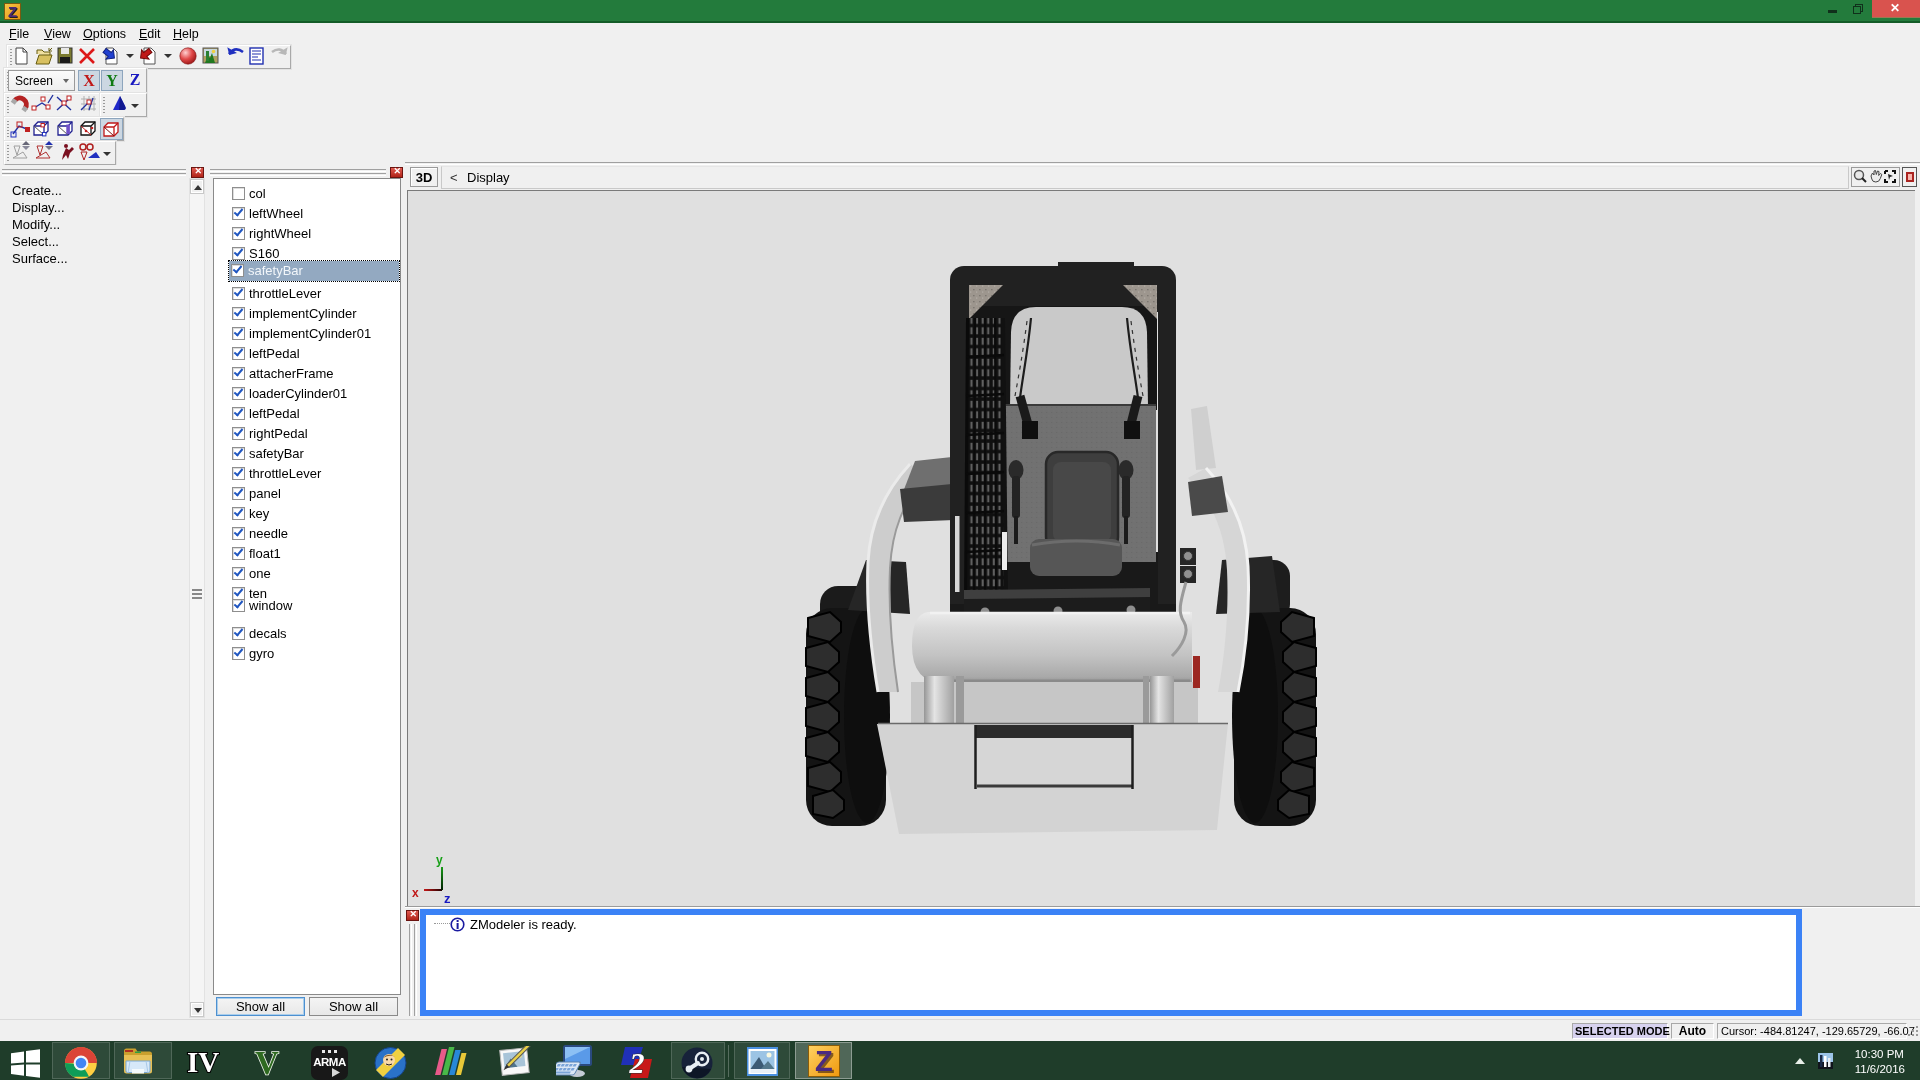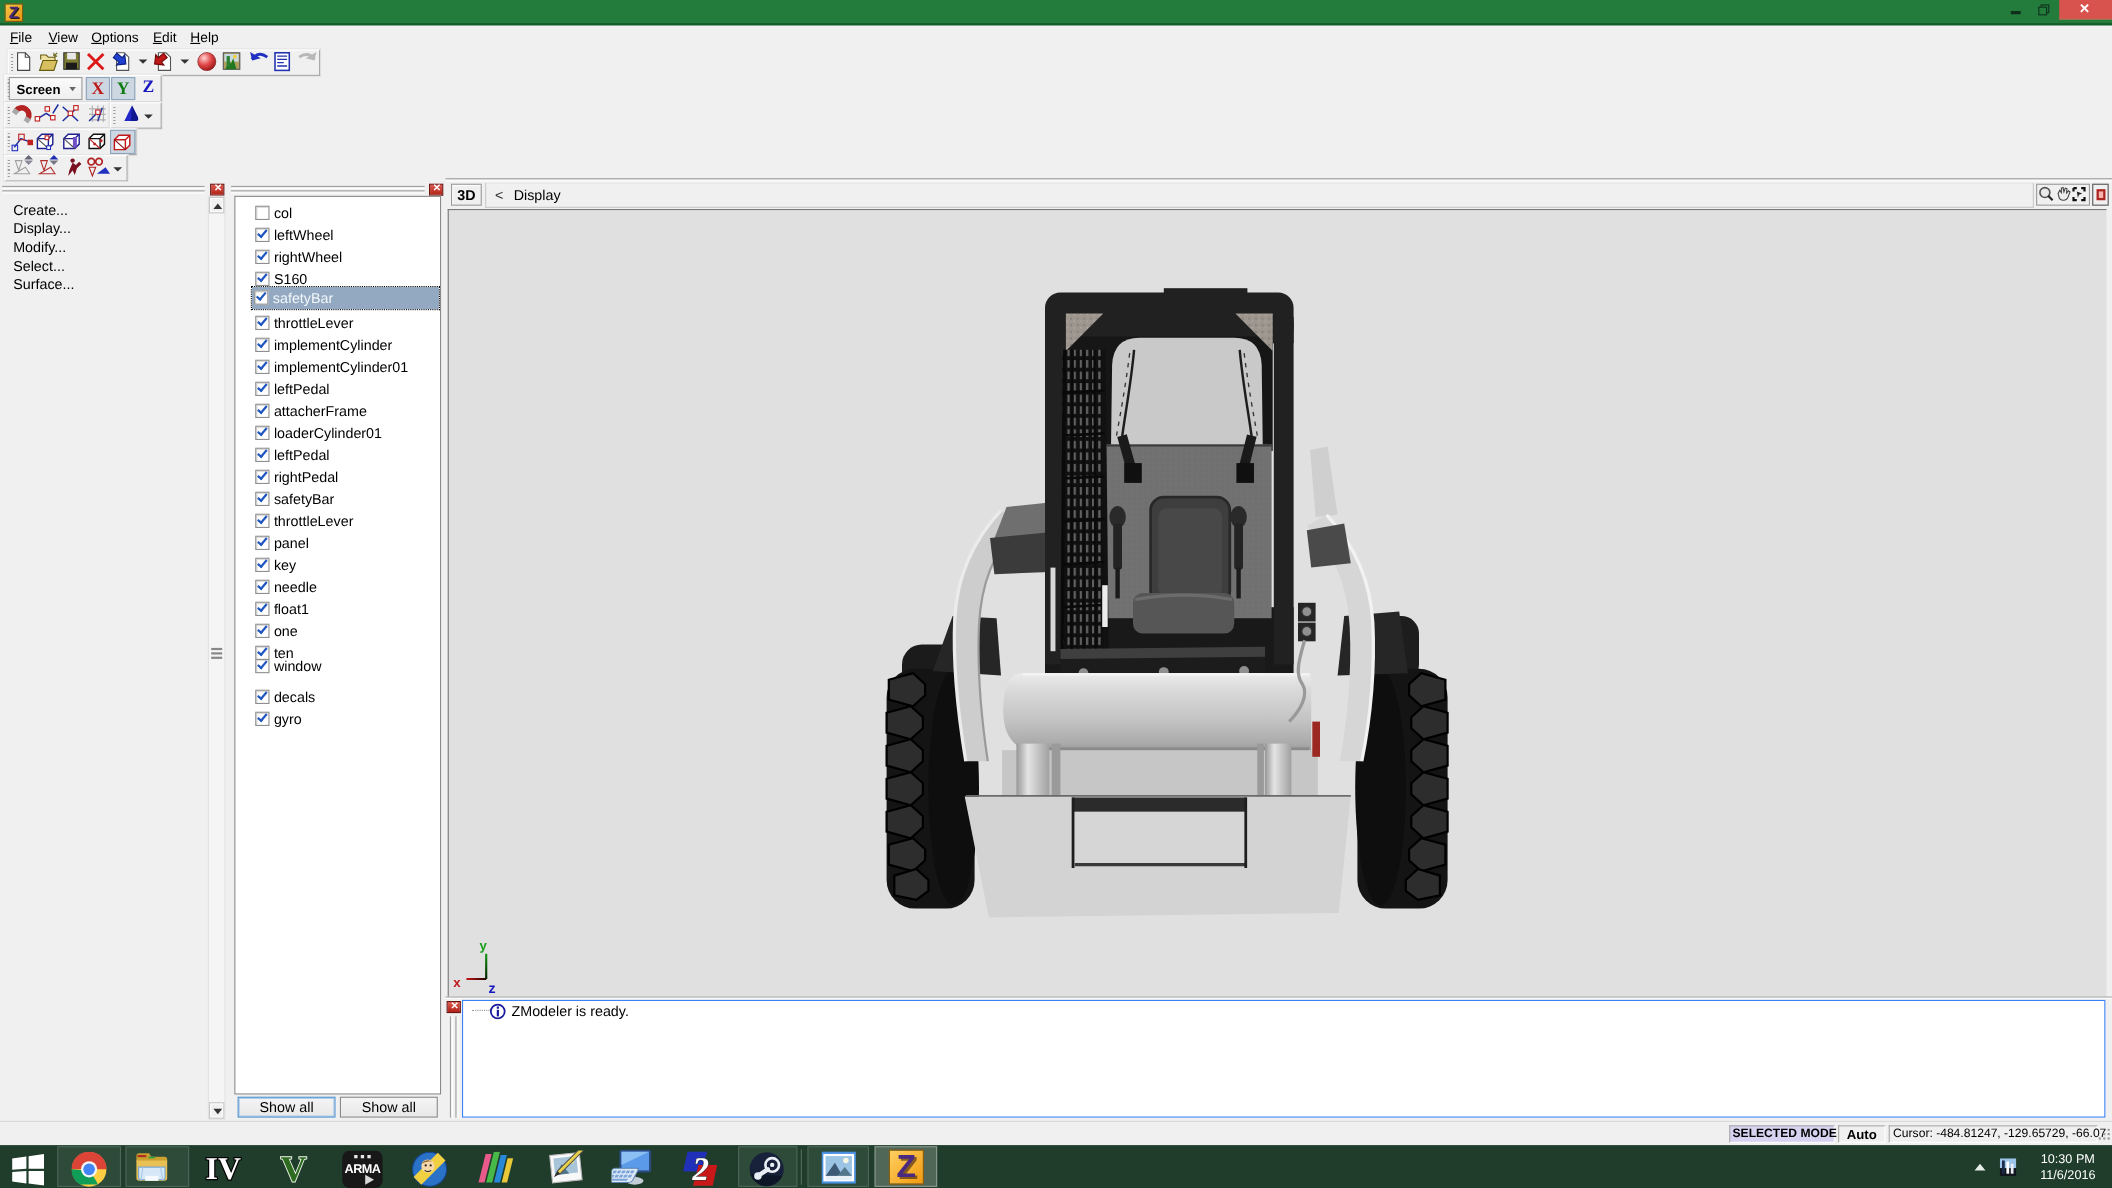--- a/index.html
+++ b/index.html
@@ -20,21 +20,21 @@
 #btnclose span{position:absolute;left:18px;top:1px;color:#fff;font-size:12px;font-weight:bold}
 
 #menubar{position:absolute;left:0;top:25px;width:1920px;height:19px;background:#f0f0f0;font-size:12.5px;color:#000}
 #menubar span{position:absolute;top:2px}
 #menubar u{text-decoration:underline}
 
 .tband{position:absolute;background:#f0f0f0;border:1px solid #fff;border-right-color:#a9a9a9;border-bottom-color:#a9a9a9;box-shadow:0 0 0 1px #e3e3e3}
 .grip{position:absolute;left:2px;top:3px;bottom:3px;width:3px;background-image:repeating-linear-gradient(#9a9a9a 0 1px,transparent 1px 3px);width:2px}
 
 #combo{position:absolute;left:8px;top:70px;width:67px;height:21px;background:linear-gradient(#fbfbfb,#eee);border:1px solid #9a9a9a;font-size:13px}
-#combo b{position:absolute;left:6px;top:3px;font-weight:bold;color:#000;font-size:12px}
+#combo b{position:absolute;left:6px;top:3px;font-weight:normal;color:#000;font-size:12px}
 #combo i{position:absolute;right:5px;top:8px;border-left:3.5px solid transparent;border-right:3.5px solid transparent;border-top:4.5px solid #666}
 .axbtn{position:absolute;top:70px;height:21px;width:22px;font-family:"Liberation Serif",serif;font-weight:bold;font-size:16px;text-align:center;line-height:20px}
 .axon{background:#ccd7e2;border:1px solid #8da5bd}
 
 #lpanel{position:absolute;left:0;top:165px;width:205px;height:855px;background:#f0f0f0}
 .hgrip{position:absolute;height:3px;border-top:1px solid #a0a0a0;border-bottom:1px solid #fff}
 .xbtn{position:absolute;width:13px;height:11px;background:linear-gradient(#e05a50,#b02318);border:1px solid #6a1410}
 .xbtn span{position:absolute;left:2.5px;top:-2px;color:#fff;font-size:9px;font-weight:bold}
 #lmenu{position:absolute;left:12px;top:17px;font-size:13px;color:#000;line-height:17px}
 .vsb{position:absolute;width:16px;background:#f5f5f5;border:1px solid #e2e2e2}
@@ -52,29 +52,29 @@
 .pbtn{position:absolute;top:832px;width:89px;height:19px;background:linear-gradient(#f4f4f4,#e8e8e8);border:1px solid #8a8a8a;font-size:13px;text-align:center;line-height:17px;color:#000}
 
 #vpwrap{position:absolute;left:405px;top:162px;width:1515px;height:858px;background:#f0f0f0}
 #vphead3d{position:absolute;left:5px;top:5px;width:28px;height:20px;background:#f0f0f0;border:1px solid #9a9a9a;box-shadow:inset 1px 1px 0 #fff;font-size:13px;font-weight:bold;text-align:center;line-height:19px}
 #vphead{position:absolute;left:36px;top:4px;width:1408px;height:23px;background:#f0f0f0;border:1px solid #c9c9c9;border-top-color:#e6e6e6;font-size:13px}
 #vpicons{position:absolute;left:1446px;top:5px;width:49px;height:20px;border:1px solid #9a9a9a;background:#f0f0f0}
 #vpred{position:absolute;left:1497px;top:5px;width:15px;height:20px;border:1px solid #555;background:#f0f0f0}
 #vp3d{position:absolute;left:2px;top:28px;width:1508px;height:717px;background:#e0e0e0;border-left:1px solid #7a7a7a;border-top:1px solid #7a7a7a}
 
 #logpanel{position:absolute;left:405px;top:906px;width:1515px;height:113px;background:#f0f0f0}
-#logbox{position:absolute;left:15px;top:3px;width:1494px;height:107px;background:#fff;border:1px solid #3b82f6}
+#logbox{position:absolute;left:15px;top:3px;width:1382px;height:107px;background:#fff;border:6px solid #3b82f6}
 
 #statusbar{position:absolute;left:0;top:1019px;width:1920px;height:22px;background:#f0f0f0;border-top:1px solid #dadada;font-size:12px}
 .sbox{position:absolute;top:3px;height:16px;border:1px solid #a8a8a8;border-bottom-color:#fff;border-right-color:#fff;line-height:14px;padding:0 4px}
 
 #taskbar{position:absolute;left:0;top:1041px;width:1920px;height:39px;background:#1f3d2a}
 .tkbox{position:absolute;top:1px;width:58px;height:37px;background:rgba(255,255,255,0.07);border:1px solid rgba(255,255,255,0.16)}
 .tkboxact{background:rgba(255,255,255,0.22);border:1px solid rgba(255,255,255,0.35)}
-#clock{position:absolute;right:15px;top:6px;color:#fff;font-size:11.5px;text-align:center;line-height:14.5px}
+#clock{position:absolute;right:15px;top:6px;color:#fff;font-size:11.5px;text-align:left;line-height:14.5px}
 </style>
 </head>
 <body>
 <div id="titlebar">
   <div id="zicon">
       <span>Z</span>
     </div>
   <div id="btnmin" class="winbtn"></div>
   <div id="btnrest" class="winbtn">
     <div class="b" style="left:2px;top:0;width:8px;height:8px"></div>

